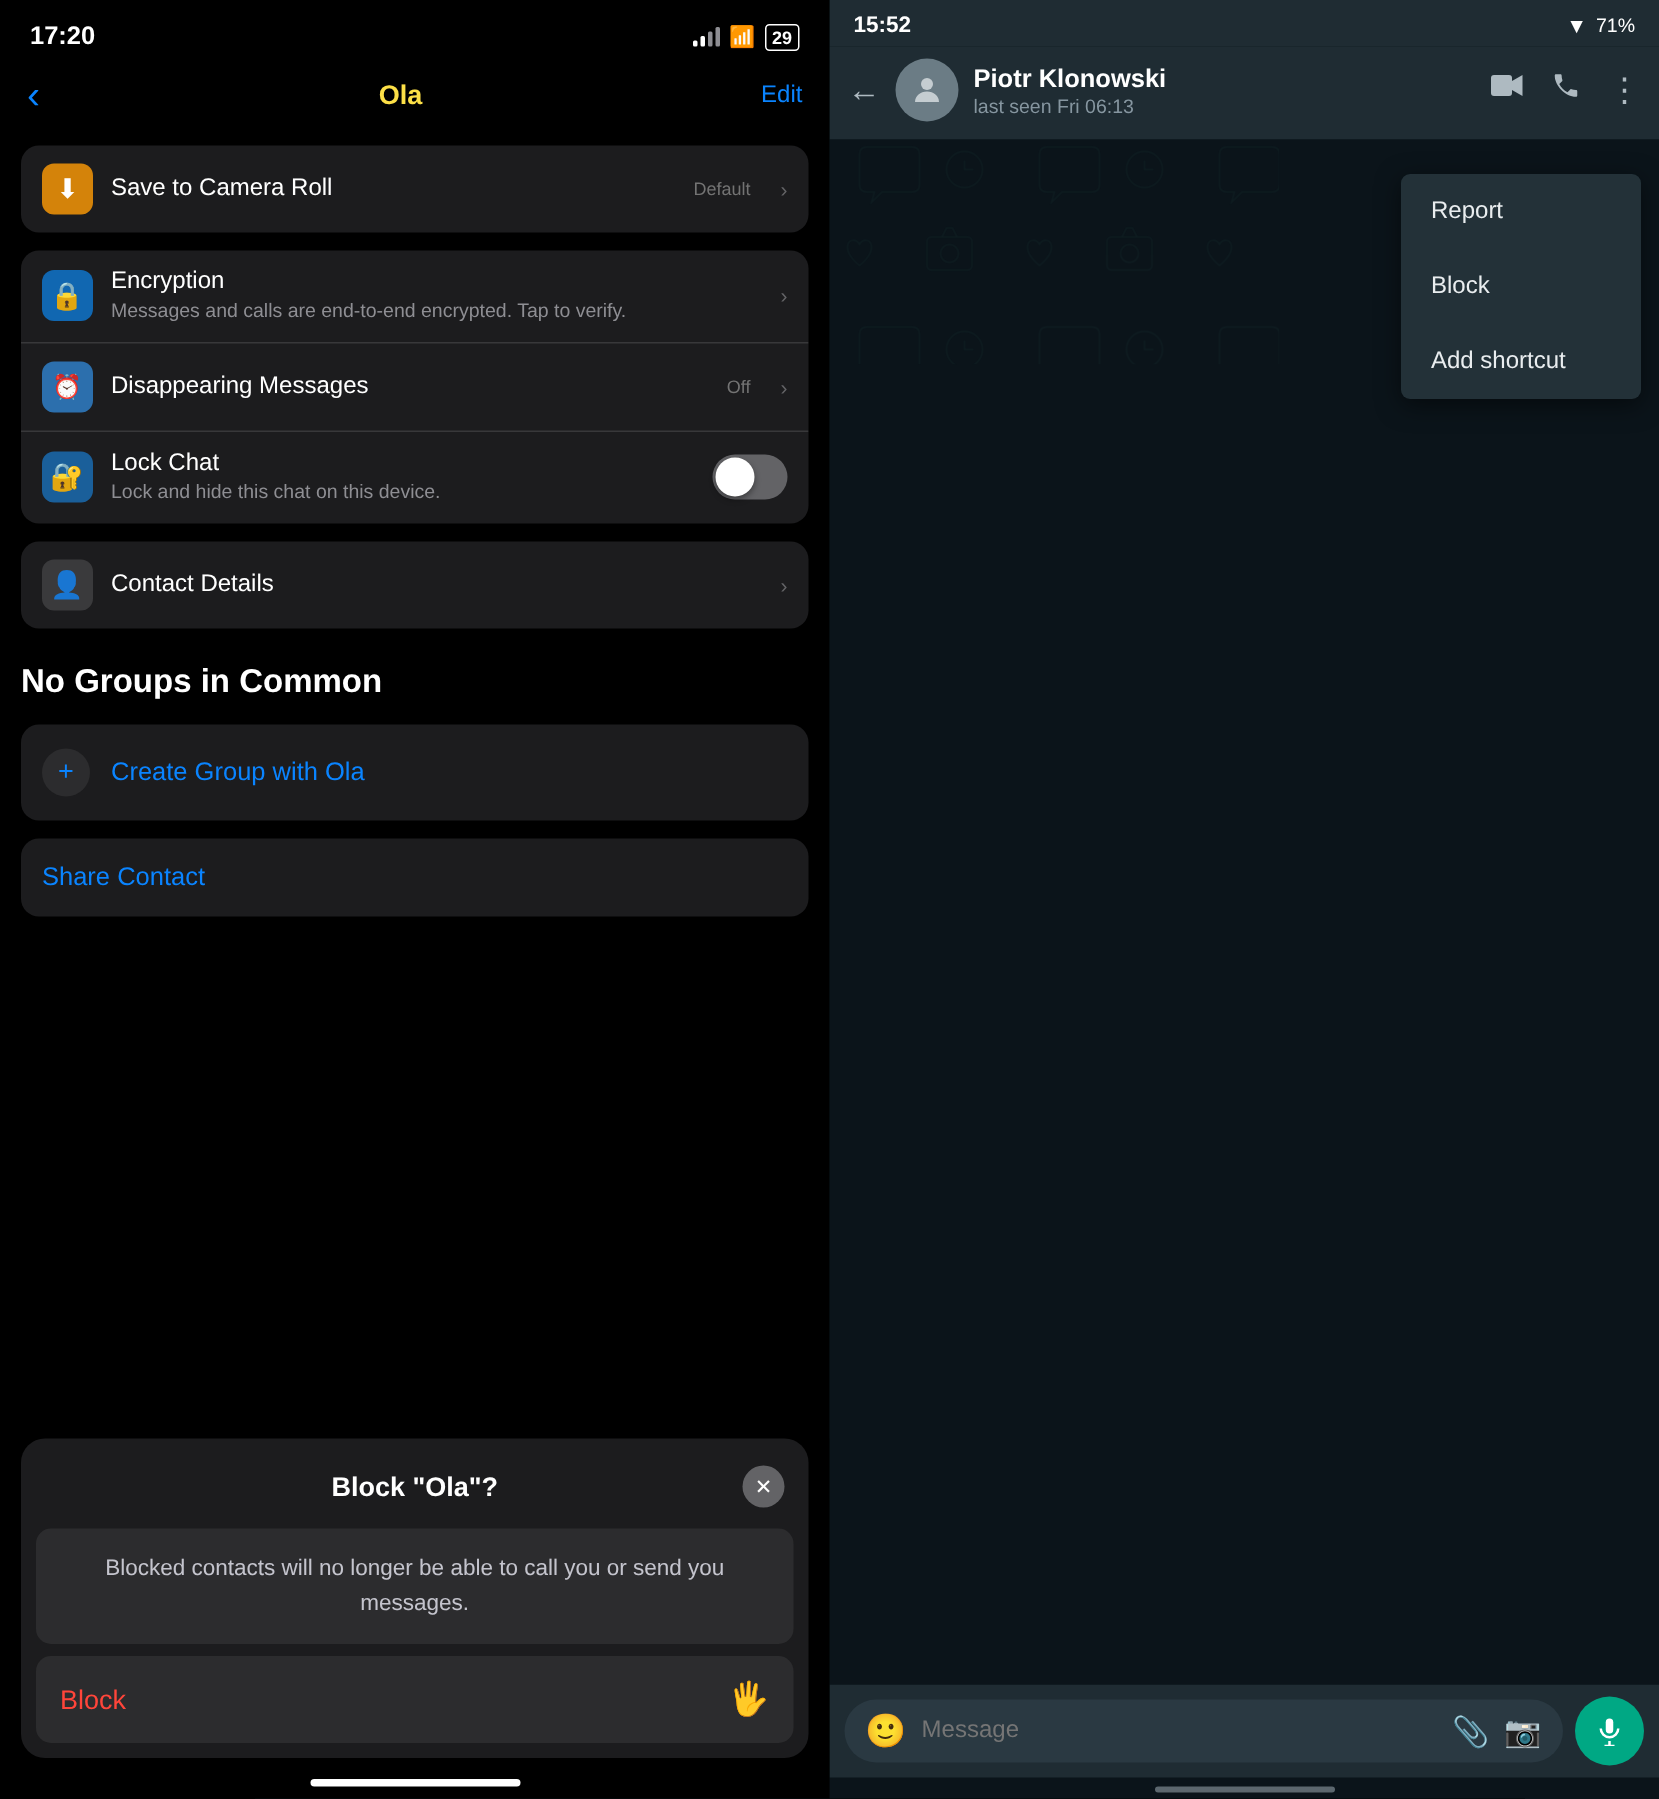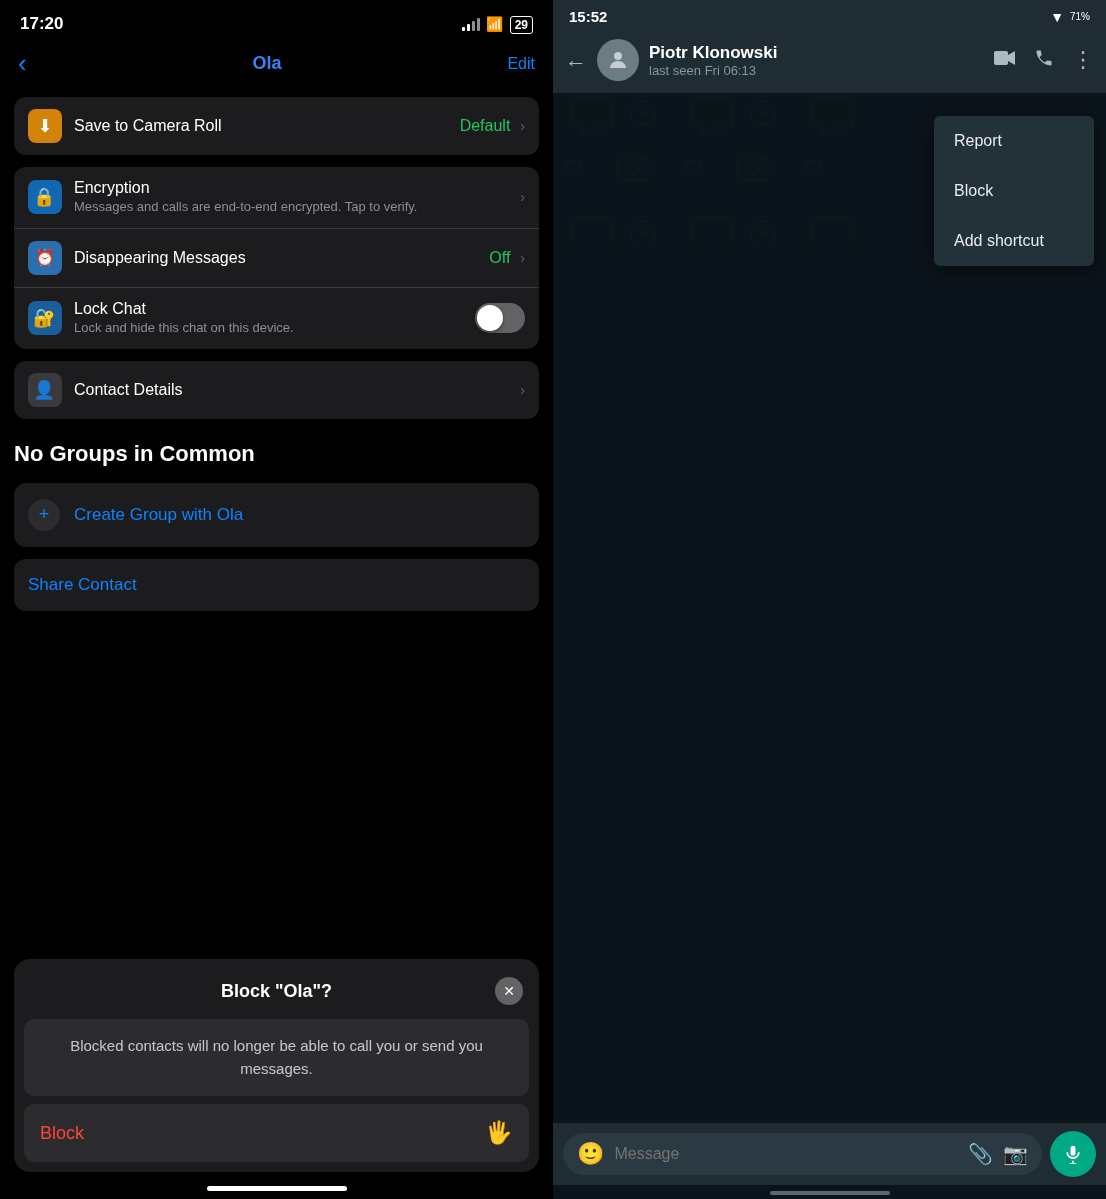--- a/index.html
+++ b/index.html
@@ -55,21 +55,21 @@
 
     .left-nav .back-btn {
       color: #0a84ff;
       font-size: 20px;
       cursor: pointer;
     }
 
     .left-nav .title {
       font-size: 18px;
       font-weight: 600;
-      color: #3b82f6;
+      color: #fde047;
     }
 
     .left-nav .edit-btn {
       color: #0a84ff;
       font-size: 16px;
       cursor: pointer;
     }
 
     .settings-group {
       background: #1c1c1e;
@@ -118,23 +118,23 @@
     }
 
     .settings-item-subtitle {
       font-size: 13px;
       color: #8e8e93;
       margin-top: 2px;
       line-height: 1.3;
     }
 
     .settings-item-value {
-      font-size: 16px;
-      color: #22c55e;
-      margin-right: 10px;
+      font-size: 12px;
+      color: #737373;
+      margin-right: 20px;
     }
 
     .chevron {
       color: #636366;
       font-size: 14px;
     }
 
     .toggle {
       width: 50px;
       height: 30px;
@@ -613,21 +613,21 @@
 </div>
 
 <div class="right-panel">
 
   <div class="right-status-bar">
     <span class="right-status-time">15:52</span>
     <div class="right-status-icons">
 
       <span style="font-size:14px;">▼</span>
 
-      <span style="font-size:10px; font-weight:500;">71%</span>
+      <span style="font-size:13px; font-weight:500;">71%</span>
     </div>
   </div>
 
   <div class="right-header">
     <span class="back-arrow">←</span>
     <div class="avatar-circle">
       <svg width="24" height="24" viewBox="0 0 24 24" fill="#c5cdd1">
         <circle cx="12" cy="8" r="4"></circle>
         <path d="M4 20c0-4 3.6-7 8-7s8 3 8 7"></path>
       </svg>

